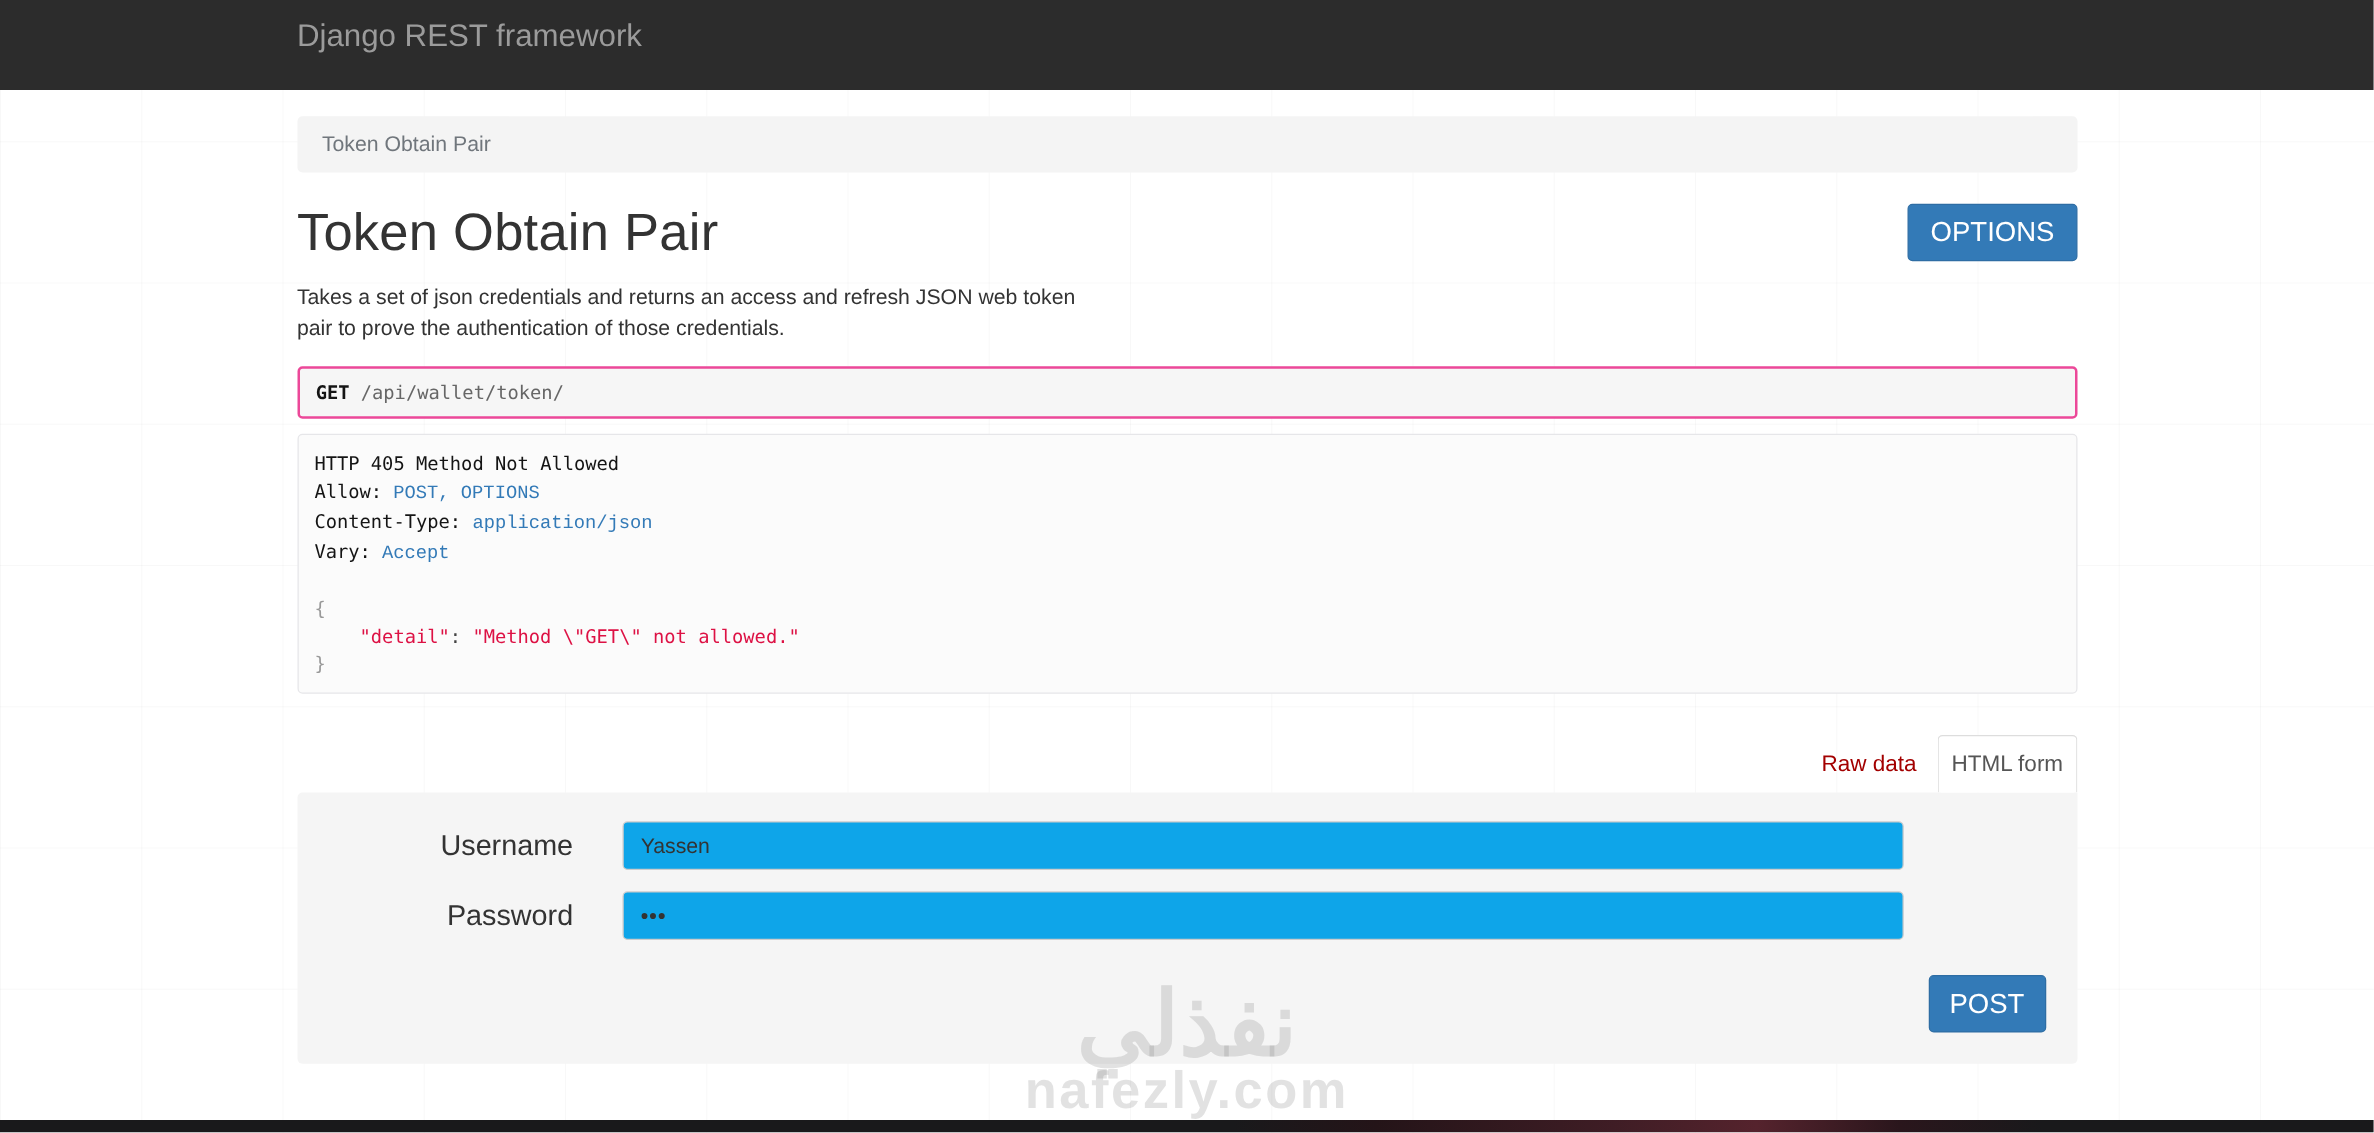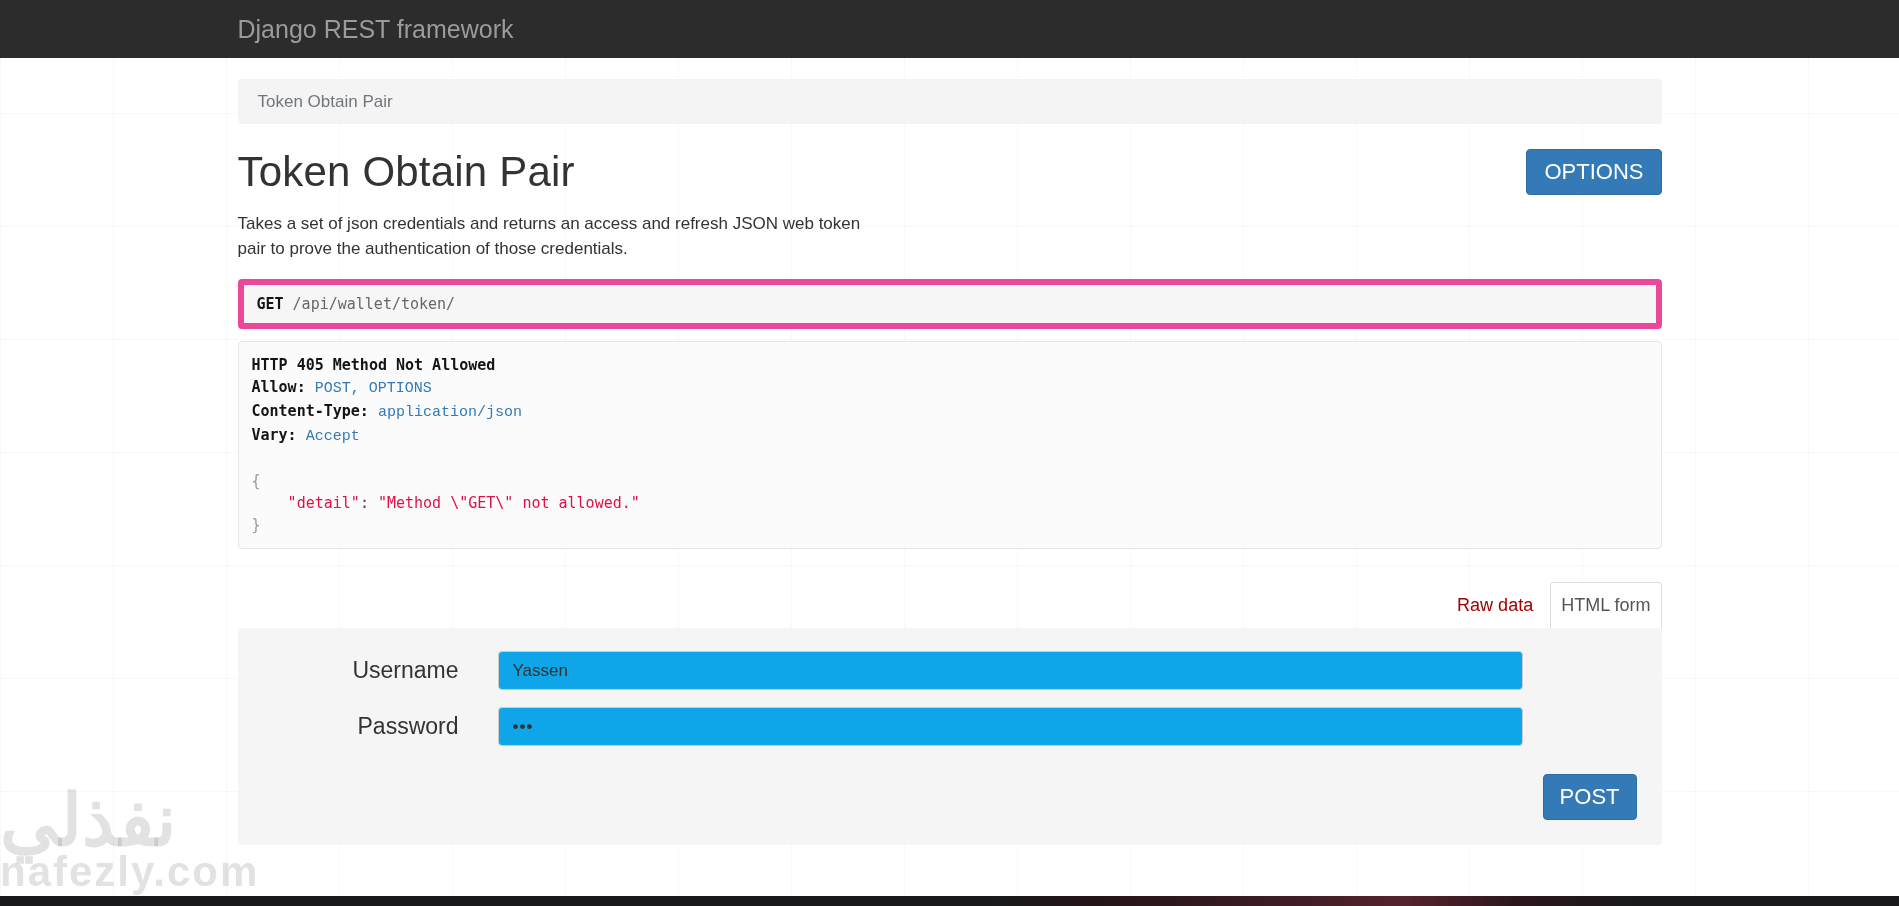--- a/index.html
+++ b/index.html
@@ -10,45 +10,45 @@
     background-image:
       linear-gradient(to right, rgba(0,0,0,0.028) 1px, transparent 1px),
       linear-gradient(to bottom, rgba(0,0,0,0.028) 1px, transparent 1px);
     background-size:113px 113px;
     position:relative;
     color:#333;
   }
   .container { width:1424px; margin:0 auto; }
 
   
-  .navbar { height:58px; background:#2c2c2c; }
+  .navbar { height:72px; background:#2c2c2c; }
   .brand { display:inline-block; line-height:58px; font-size:25px; color:#9b9b9b; cursor:pointer; }
 
   
   .breadcrumb { margin-top:21px; height:45px; line-height:45px; background:#f4f4f4; border-radius:4px; padding:0 20px; font-size:17px; }
   .breadcrumb span { color:#70767c; }
 
   
   .page-header { display:flex; justify-content:space-between; align-items:center; margin-top:24px; }
   h1 { font-size:42px; font-weight:500; color:#333; letter-spacing:0.2px; }
   .btn { background:#337ab7; border:1px solid #2e6da4; color:#fff; font-size:22px; padding:9px 17px; border-radius:4px; cursor:pointer; font-family:"Liberation Sans",sans-serif; }
   .desc { margin-top:15px; width:640px; font-size:17px; line-height:25px; color:#333; }
 
   
-  .req { margin-top:18px; background:#f6f6f6; border:6px solid #ec4899; border-radius:4px; padding:10px 13px;
+  .req { margin-top:18px; background:#f6f6f6; border:2px solid #ec4899; border-radius:4px; padding:10px 13px;
          font-family:"DejaVu Sans Mono", monospace; font-size:15px; }
   .req .method { font-weight:bold; color:#141414; }
   .req .path { color:#666; margin-left:9px; }
 
   
   .resp { margin-top:12px; background:#fbfbfb; border:1px solid #e6e6e9; border-radius:4px; padding:12px 13px;
           font-family:"DejaVu Sans Mono", monospace; font-size:15px; min-height:196px; }
   .ln { line-height:22px; white-space:pre; }
   .ln.blank { height:22px; }
-  .hb { font-weight:bold; color:#141414; }
+  .hb { font-weight:normal; color:#141414; }
   .hv { color:#337ab7; margin-left:9px;font-family:Liberation Mono, monospace; }
   .brace { color:#999; }
   .pun { color:#444; margin-right:9px; }
   .str { color:#dd1144; }
 
   
   .tabs { display:flex; justify-content:flex-end; align-items:flex-end; margin-top:33px; }
   .tab { font-size:18px; padding:12px 17px; cursor:pointer; text-decoration:none; }
   .tab.rawdata { color:#a30000; }
   .tab.active { background:#fff; border:1px solid #ddd; border-bottom:none; border-radius:4px 4px 0 0; color:#555; padding:12px 10px; }
@@ -57,21 +57,21 @@
   .panel { background:#f5f5f5; border-radius:4px 0 4px 4px; padding:23px 0 25px 0; min-height:211px; }
   .frow { display:flex; align-items:center; margin-bottom:17px; }
   .frow label { width:221px; text-align:right; margin-right:39px; font-size:23px; font-weight:normal; color:#333; }
   .frow input { width:1025px; height:39px; border:1px solid #ccc; border-radius:4px; background:#0ea5e9;
                 padding:0 14px; font-size:17px; color:#333; font-family:"Liberation Sans",sans-serif; }
   .frow input.pwd { letter-spacing:1px; font-weight:bold; }
   .actions { text-align:right; padding-right:25px; margin-top:28px; }
   .actions .btn { padding:9px 16px; }
 
   
-  .watermark { position:absolute; left:0; top:784px; width:100%; pointer-events:none; z-index:5; }
+  .watermark { position:absolute; left:0; top:784px; width:100%; text-align:center; pointer-events:none; z-index:5; }
   .wm-ar { font-size:72px; font-weight:bold; line-height:1; color:rgba(125,125,125,0.22); }
   .wm-latin { font-size:42px; font-weight:bold; letter-spacing:2px; margin-top:-8px; color:rgba(125,125,125,0.22); }
 
   
   .bottombar { position:absolute; bottom:0; left:0; width:100%; height:10px; z-index:6;
     background:linear-gradient(90deg,#19191b 0%,#19191b 52%,#241418 58%,#3f1d25 68%,#55232d 74%,#2a161c 80%,#19191b 86%,#19191b 100%); }
 </style>
 </head>
 <body>
 

